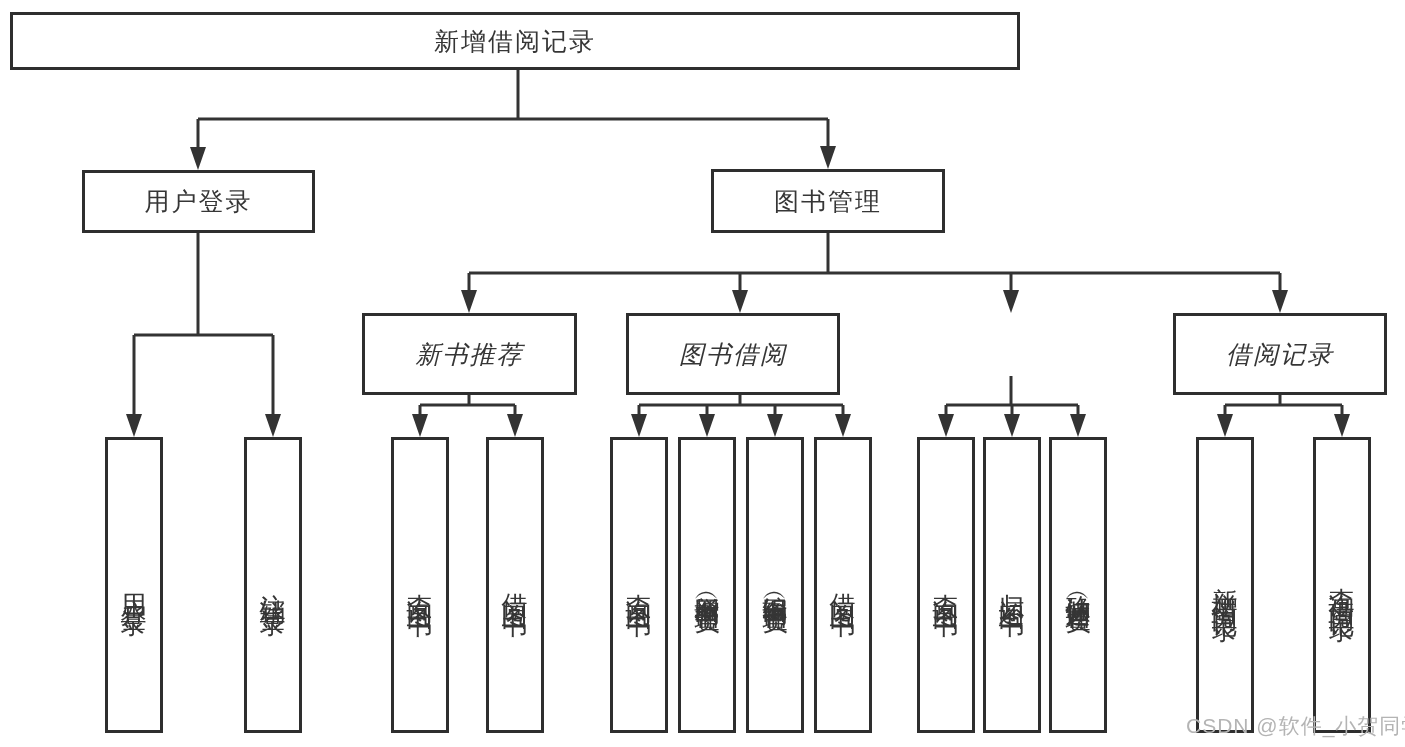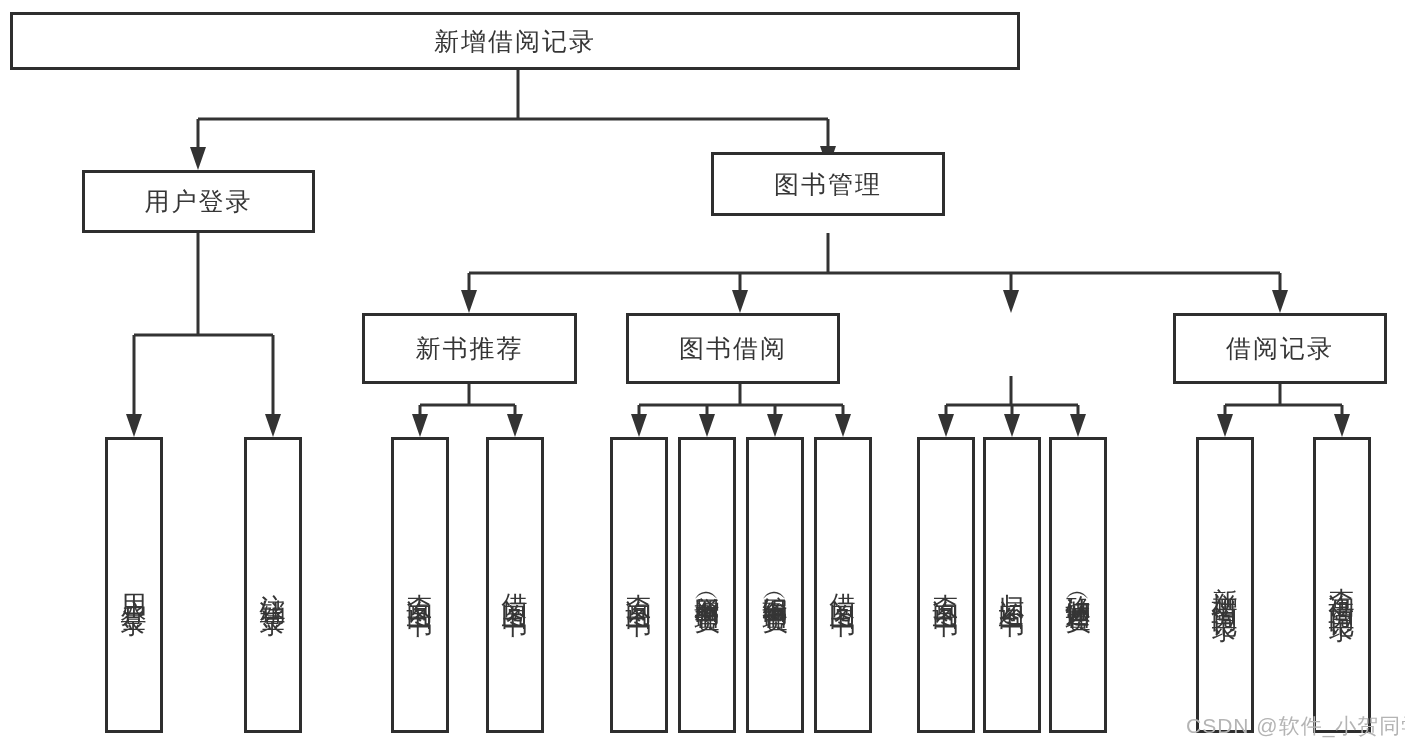--- a/index.html
+++ b/index.html
@@ -23,22 +23,22 @@
     border: 3px solid #2e2e2e;
     display: flex;
     align-items: center;
     justify-content: center;
     color: #363636;
     z-index: 1;
   }
   .h-node { font-size: 25px; letter-spacing: 2px; }
   .root  { left: 10px;  top: 12px;  width: 1010px; height: 58px; }
   .n-user-login { left: 82px;  top: 170px; width: 233px; height: 63px; }
-  .n-book-mgmt  { left: 711px; top: 152px; width: 234px; height: 64px; }
-  .l3 { top: 313px; height: 71px; }
+  .n-book-mgmt  { left: 711px; top: 169px; width: 234px; height: 64px; }
+  .l3 { top: 313px; height: 82px; font-style: italic; }
   .n-new-books { left: 362px;  width: 215px; }
   .n-borrow    { left: 626px;  width: 214px; }
   .n-current   { left: 902px;  width: 218px; }
   .n-records   { left: 1173px; width: 214px; }
   .leaf { top: 437px; width: 58px; height: 296px; }
   .leaf .vtext {
     writing-mode: vertical-rl;
     text-orientation: mixed;
     font-size: 26px;
     letter-spacing: 6px;

